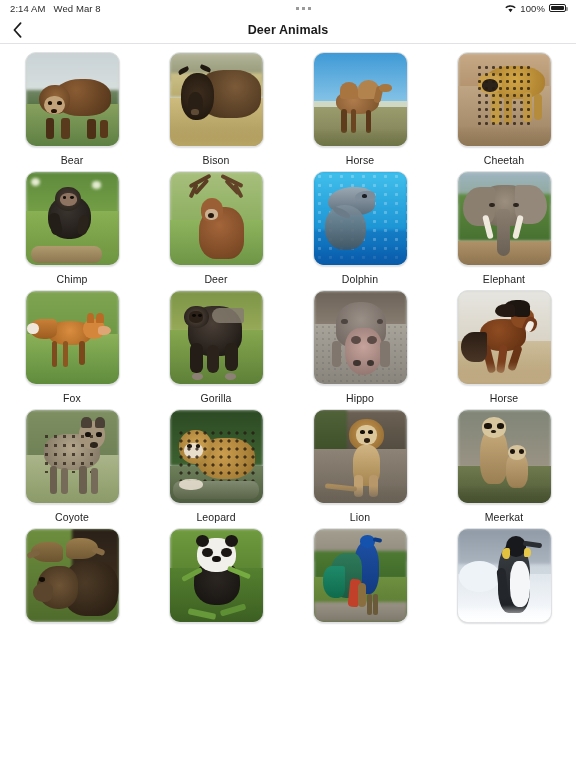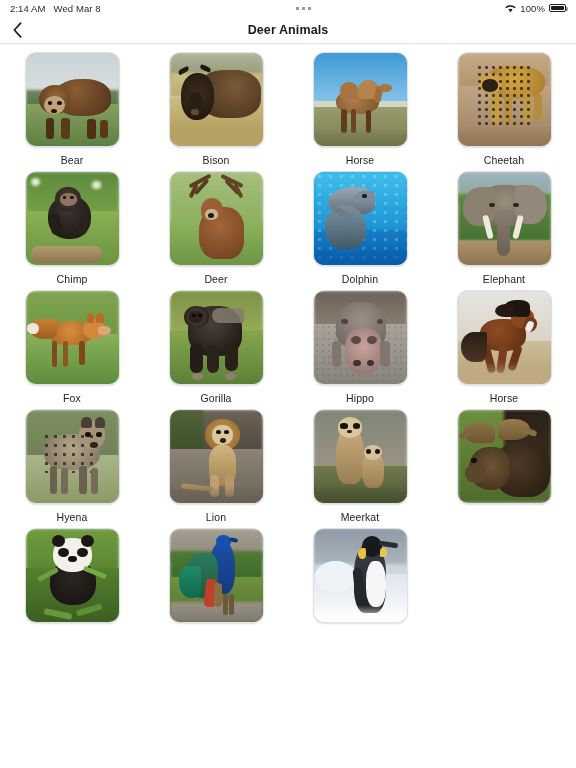--- a/index.html
+++ b/index.html
@@ -393,23 +393,40 @@
           <div class="blob" style="left:64%;top:24%;width:6%;height:5%;background:#17120d"></div>
           <div class="blob" style="left:76%;top:24%;width:6%;height:5%;background:#17120d"></div>
           <div class="blob" style="left:69%;top:34%;width:9%;height:7%;background:#2d241b;border-radius:45%"></div>
           <div style="position:absolute;left:18%;top:24%;width:56%;height:44%;background-image:radial-gradient(#32271b 26%,transparent 28%);background-size:9px 9px;opacity:.8"></div>
           <div class="bar" style="left:26%;top:60%;width:8%;height:30%;background:#6b6050;border-radius:3px"></div>
           <div class="bar" style="left:38%;top:62%;width:8%;height:28%;background:#766a58;border-radius:3px"></div>
           <div class="bar" style="left:58%;top:60%;width:8%;height:30%;background:#6b6050;border-radius:3px"></div>
           <div class="bar" style="left:70%;top:62%;width:8%;height:28%;background:#766a58;border-radius:3px"></div>
         </div>
       </div>
-      <div class="label">Hyena</div>
-    </div>
-
+      <div class="label">Coyote</div>
+    </div>
+
+    <div class="cell">
+      <div class="thumb">
+        <div class="scene">
+          <div class="bar soft2" style="left:0;right:0;top:0;height:60%;background:linear-gradient(#2c4a24,#3d6130)"></div>
+          <div class="bar soft" style="left:0;right:0;bottom:0;height:40%;background:linear-gradient(#6d7f5a,#4e5c3f)"></div>
+          <div class="blob" style="left:30%;top:30%;width:62%;height:44%;background:radial-gradient(circle at 45% 40%,#cb9d4e,#96702c);border-radius:44%"></div>
+          <div class="blob" style="left:10%;top:22%;width:36%;height:36%;background:radial-gradient(circle at 55% 45%,#d3a654,#9b7430);border-radius:48%"></div>
+          <div class="blob" style="left:16%;top:36%;width:20%;height:16%;background:#e8dccb;border-radius:45%"></div>
+          <div class="blob" style="left:19%;top:37%;width:5%;height:4%;background:#1d1710"></div>
+          <div class="blob" style="left:28%;top:37%;width:5%;height:4%;background:#1d1710"></div>
+          <div style="position:absolute;left:8%;top:20%;width:84%;height:56%;background-image:radial-gradient(#241a0f 27%,transparent 29%);background-size:8px 8px;opacity:.78"></div>
+          <div class="bar soft" style="left:4%;bottom:4%;right:4%;height:20%;background:linear-gradient(#7f8a70,#5b6549);border-radius:8px"></div>
+          <div class="blob" style="left:10%;bottom:14%;width:26%;height:12%;background:#ece2d3;border-radius:45%;opacity:.85"></div>
+        </div>
+      </div>
+      <div class="label">Leopard</div>
+    </div>
 
     <div class="cell">
       <div class="thumb">
         <div class="scene">
           <div class="bar soft2" style="left:0;right:0;top:0;height:46%;background:linear-gradient(#6c6154,#514a3f)"></div>
           <div class="bar soft2" style="left:0;top:0;width:36%;height:44%;background:linear-gradient(#4f6238,#3d5029)"></div>
           <div class="bar soft" style="left:0;right:0;bottom:0;height:58%;background:linear-gradient(#8d8376,#6d6459)"></div>
           <div class="blob" style="left:38%;top:10%;width:38%;height:34%;background:radial-gradient(circle at 50% 45%,#c79a54,#8b622a);border-radius:48%"></div>
           <div class="blob" style="left:46%;top:16%;width:22%;height:22%;background:#dcc79a;border-radius:46%"></div>
           <div class="blob" style="left:50%;top:22%;width:5%;height:4%;background:#14100a"></div>

